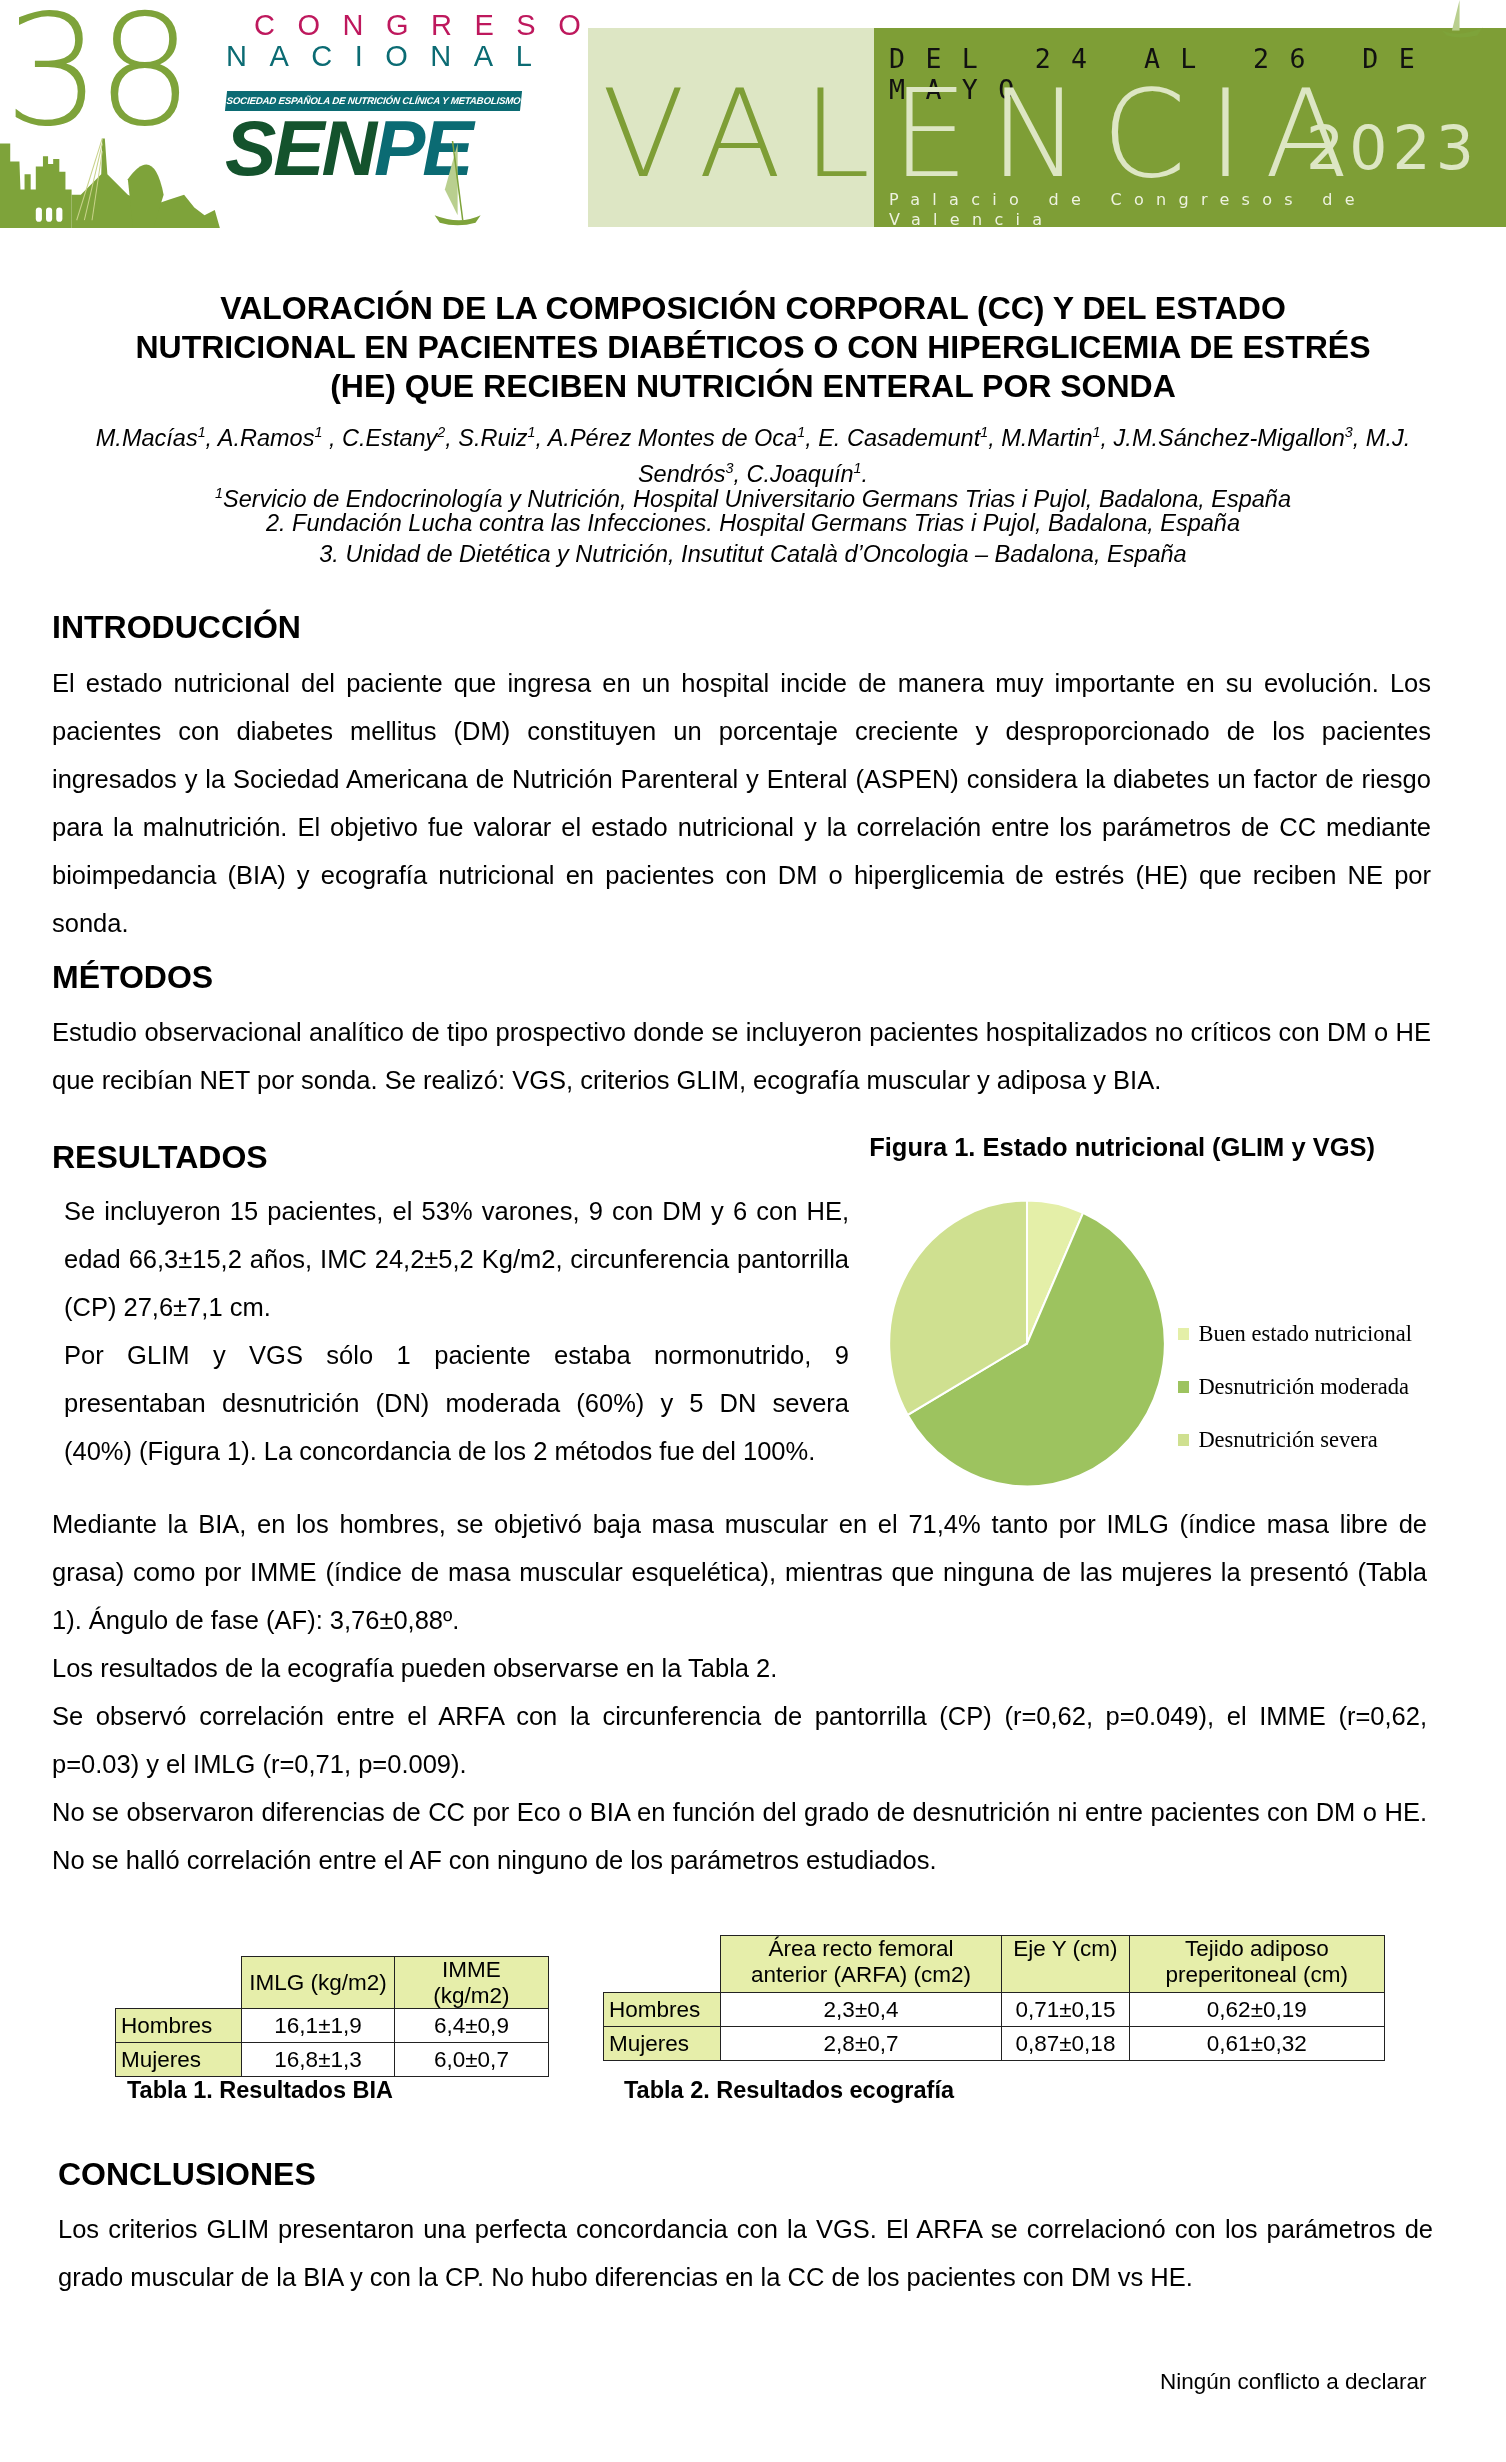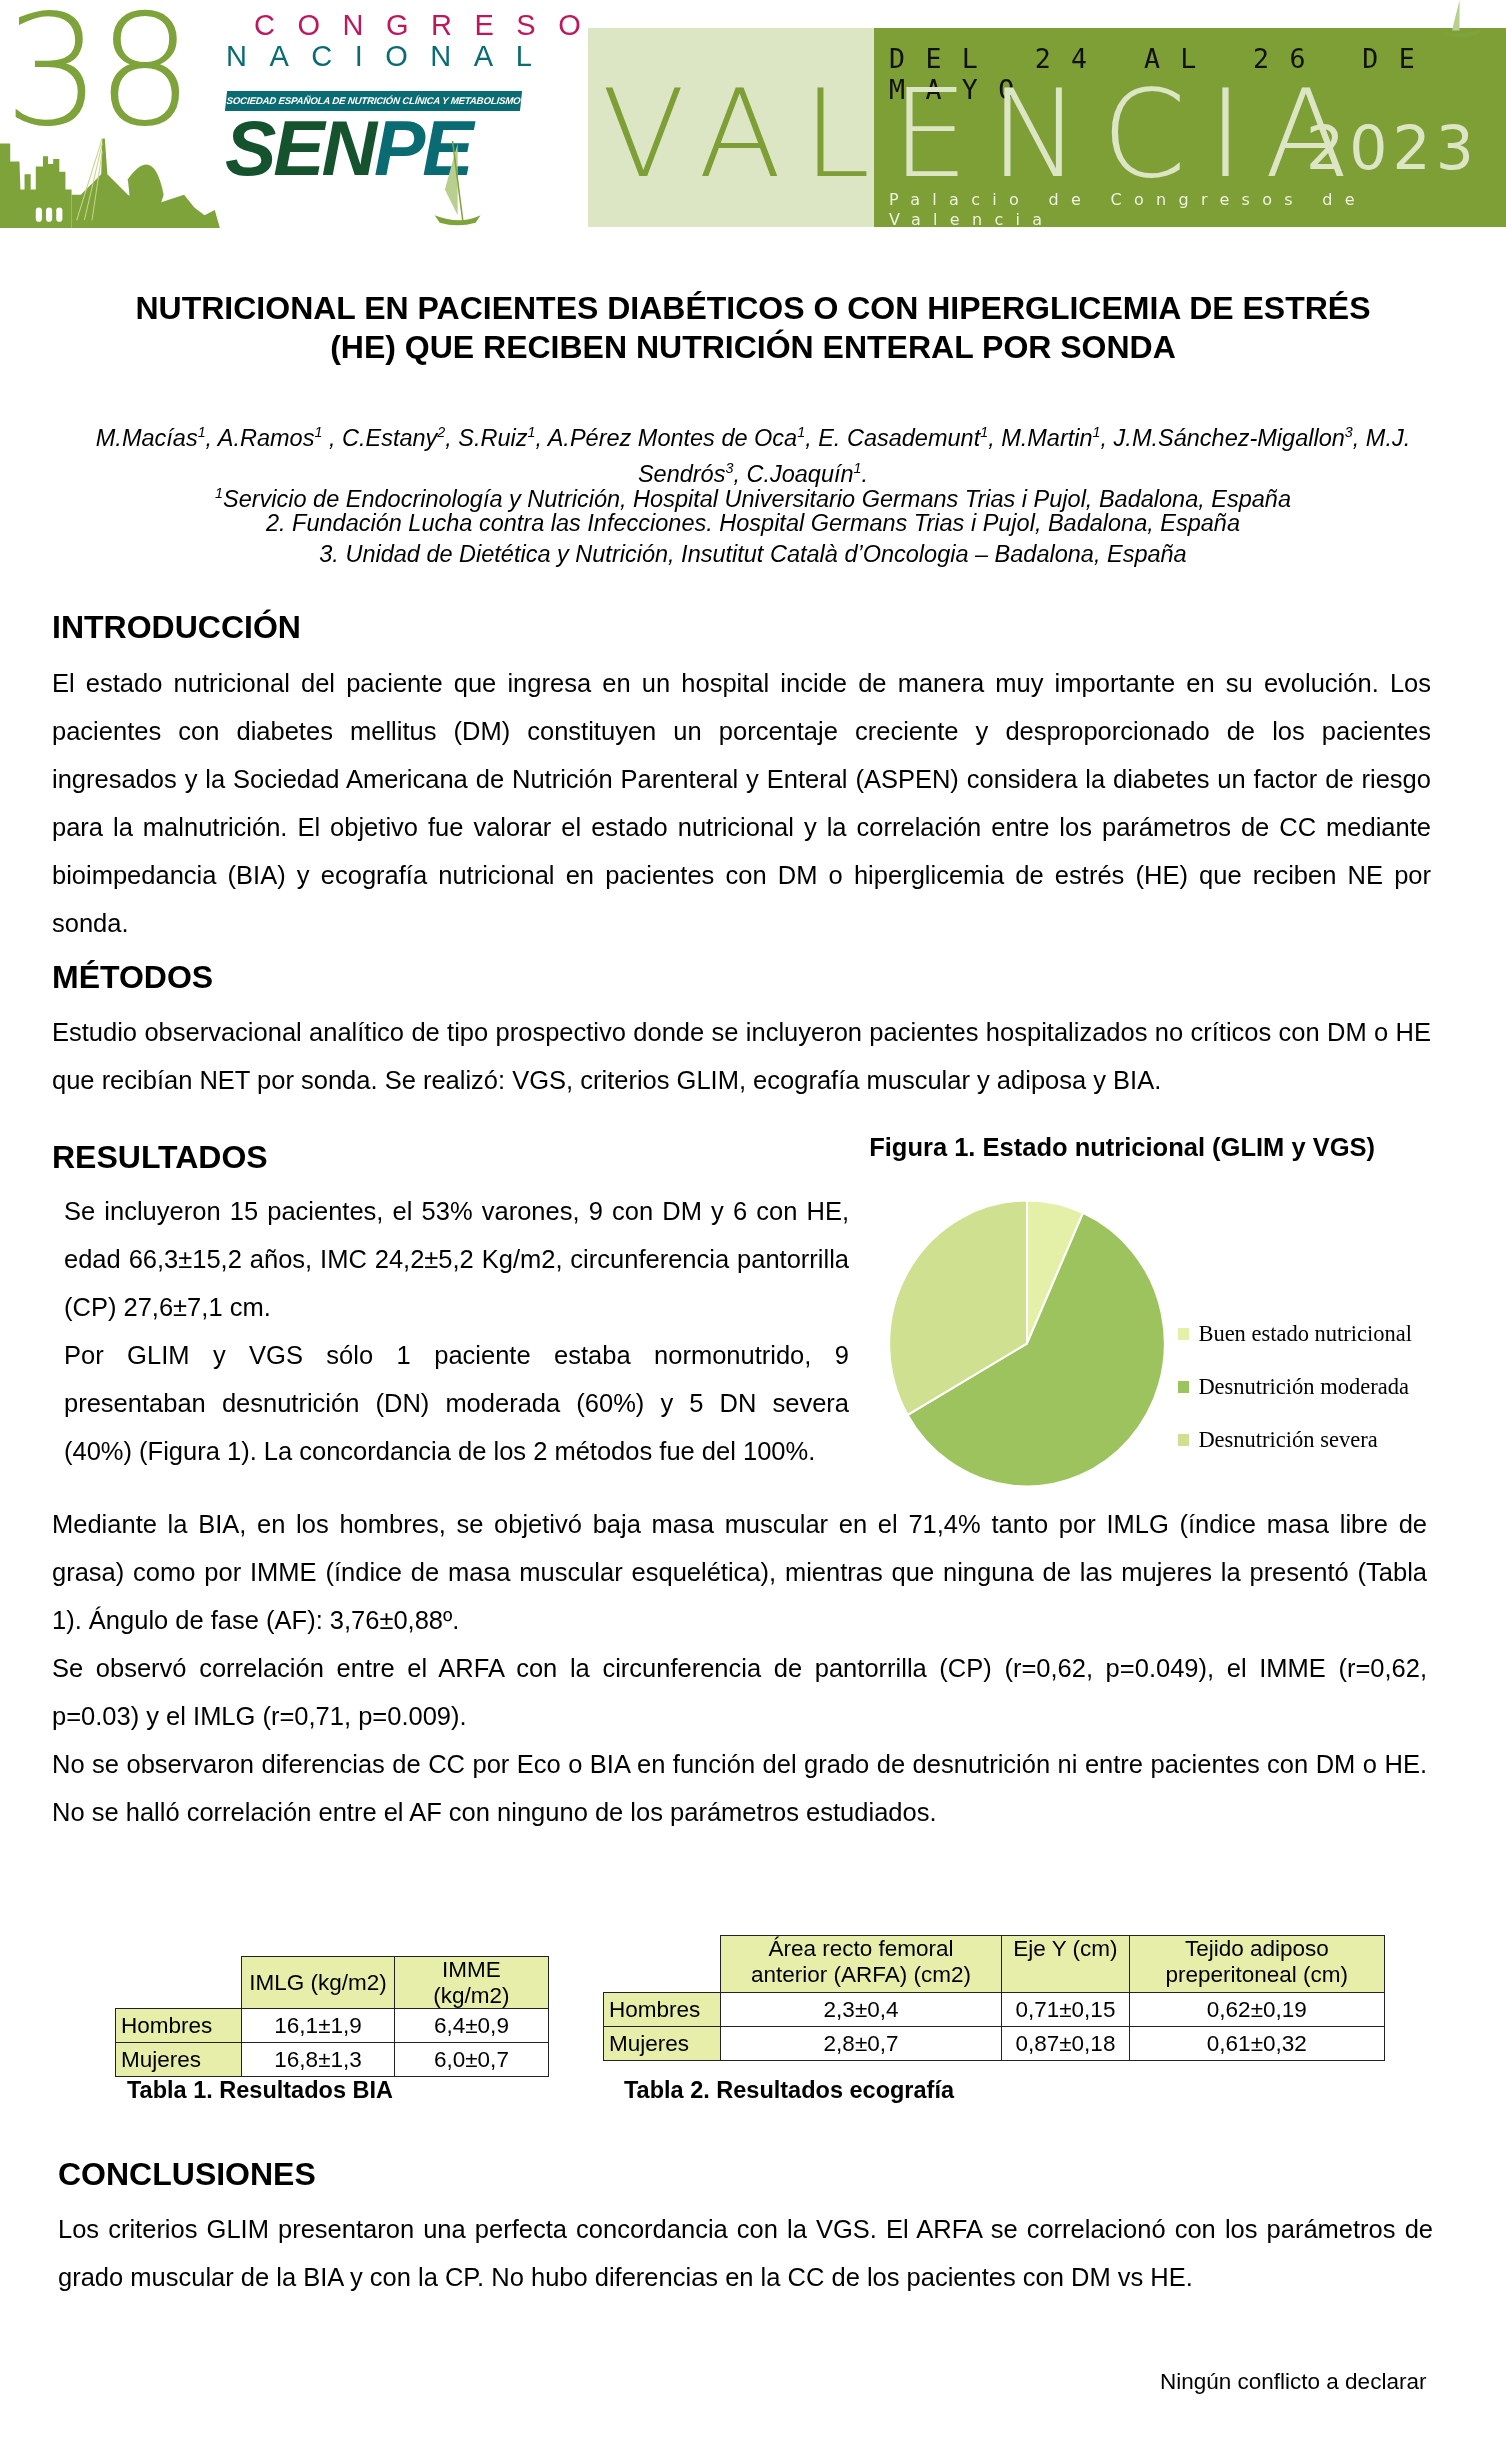--- a/index.html
+++ b/index.html
@@ -115,20 +115,21 @@
   </div>
   <div class="abs year">2023</div>
   <div class="abs palacio">Palacio de Congresos de Valencia</div>
   <svg class="abs boat2" viewBox="0 0 140 75">
     <path d="M60 60 L75 0 L75 60 Z" fill="#b9cf8f"></path>
     <path d="M40 60 Q75 75 120 55 L110 70 Q75 78 50 70 Z" fill="#7ea33a"></path>
   </svg>
 </div>
 
 <div id="title" class="abs">
+  <div>VALORACIÓN DE LA COMPOSICIÓN CORPORAL (CC) Y DEL ESTADO</div>
   <div>NUTRICIONAL EN PACIENTES DIABÉTICOS O CON HIPERGLICEMIA DE ESTRÉS</div>
   <div>(HE) QUE RECIBEN NUTRICIÓN ENTERAL POR SONDA</div>
 </div>
 
 <div id="authors" class="abs"><span>M.Macías</span><sup>1</sup><span>, </span><span>A.Ramos</span><sup>1</sup><span> , </span><span>C.Estany</span><sup>2</sup><span>, </span><span>S.Ruiz</span><sup>1</sup><span>, </span><span>A.Pérez Montes de Oca</span><sup>1</sup><span>, </span><span>E. Casademunt</span><sup>1</sup><span>, </span><span>M.Martin</span><sup>1</sup><span>, </span><span>J.M.Sánchez-Migallon</span><sup>3</sup><span>, </span><span>M.J. Sendrós</span><sup>3</sup><span>, </span><span>C.Joaquín</span><sup>1</sup><span>.</span></div>
 
 <div class="abs affil" style="top:478px;"><sup style="font-size:14.3px;">1</sup><span>Servicio de Endocrinología y Nutrición, Hospital Universitario Germans Trias i Pujol, Badalona, España</span></div>
 <div class="abs affil" style="top:508px;">2. Fundación Lucha contra las Infecciones. Hospital Germans Trias i Pujol, Badalona, España</div>
 <div class="abs affil" style="top:539px;">3. Unidad de Dietética y Nutrición, Insutitut Català d’Oncologia – Badalona, España</div>
 
@@ -153,20 +154,21 @@
     </svg>
   <div id="legend-wrap">
       <div class="legend" style="top: 189px;"><span class="sw" style="background: rgb(228, 239, 168);"></span><span class="lbl">Buen estado nutricional</span></div>
       <div class="legend" style="top: 242px;"><span class="sw" style="background: rgb(157, 195, 95);"></span><span class="lbl">Desnutrición moderada</span></div>
       <div class="legend" style="top: 295px;"><span class="sw" style="background: rgb(207, 224, 144);"></span><span class="lbl">Desnutrición severa</span></div>
     </div>
 </div>
 
 <div id="res-text2" class="abs body-text">
   <div>Mediante la BIA, en los hombres, se objetivó baja masa muscular en el 71,4% tanto por IMLG (índice masa libre de grasa) como por IMME (índice de masa muscular esquelética), mientras que ninguna de las mujeres la presentó (Tabla 1). Ángulo de fase (AF): 3,76±0,88º.</div>
+  <div class="body-left">Los resultados de la ecografía pueden observarse en la Tabla 2.</div>
   <div>Se observó correlación entre el ARFA con la circunferencia de pantorrilla (CP) (r=0,62, p=0.049), el IMME (r=0,62, p=0.03) y el IMLG (r=0,71, p=0.009).</div>
   <div>No se observaron diferencias de CC por Eco o BIA en función del grado de desnutrición ni entre pacientes con DM o HE. No se halló correlación entre el AF con ninguno de los parámetros estudiados.</div>
 </div>
 
 <table id="table1" class="abs">
   <tbody>
       <tr>
     <td class="empty e"></td>
     <td class="hdr">IMLG (kg/m2)</td>
     <td class="hdr">IMME (kg/m2)</td>

